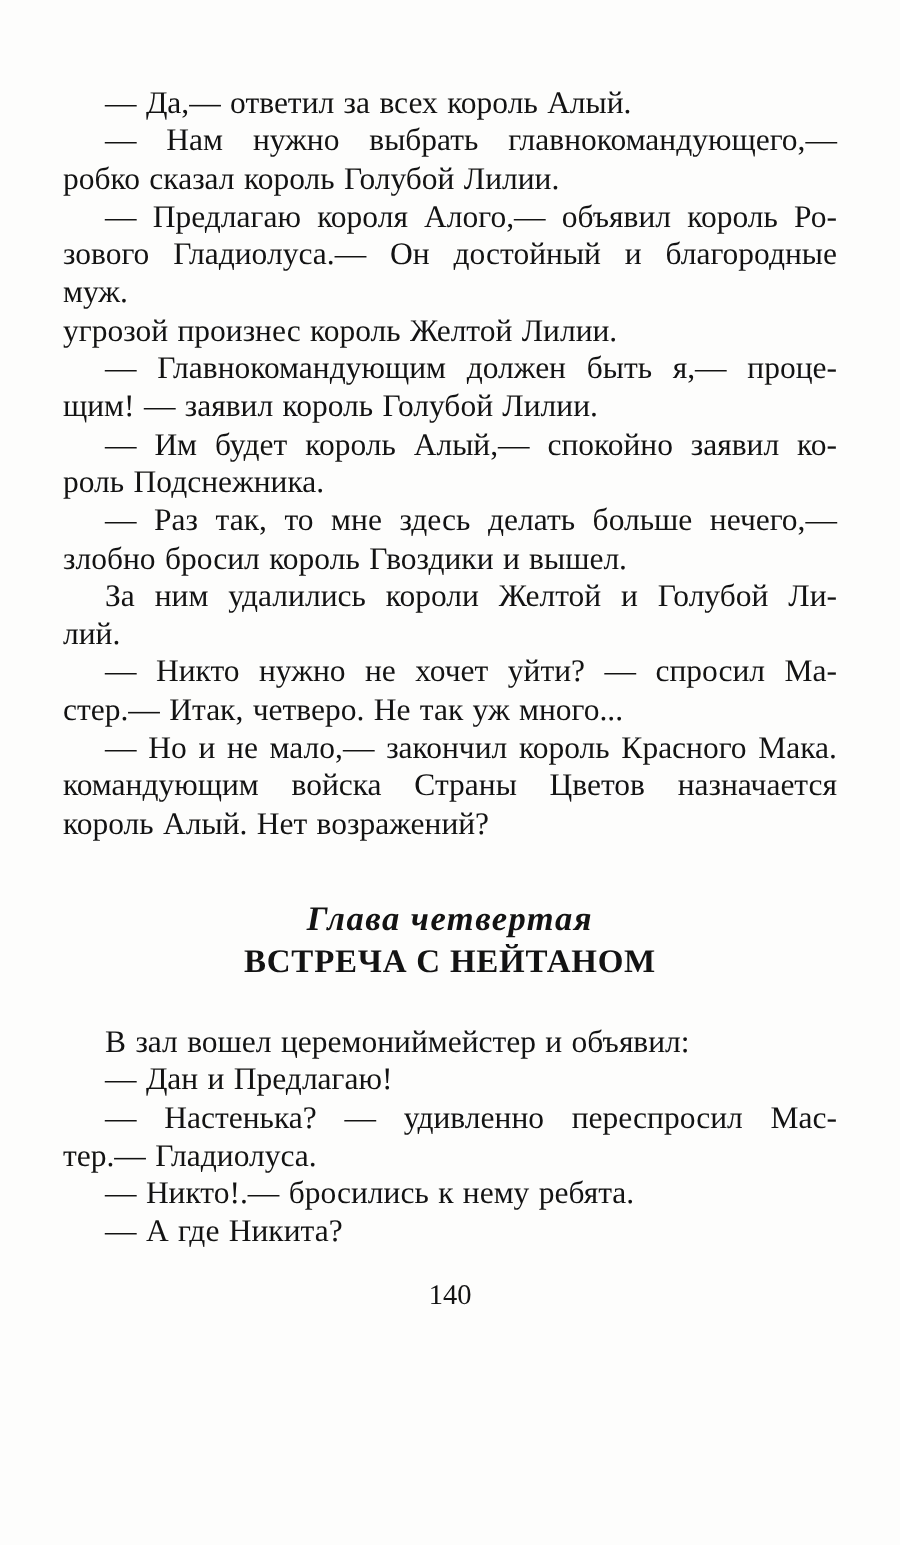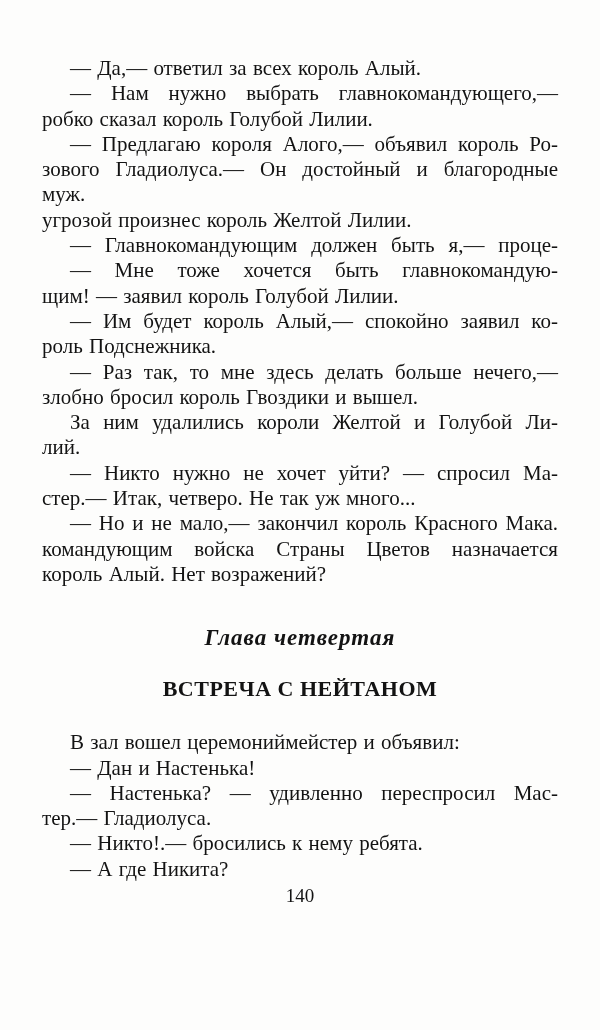--- a/index.html
+++ b/index.html
@@ -44,43 +44,41 @@
     font-weight: bold;
     font-size: 23px;
     line-height: 27px;
     letter-spacing: 1px;
   }
   .chapter-title {
     font-weight: bold;
     font-size: 22px;
     line-height: 29px;
     letter-spacing: 0.5px;
-    margin-top: 23px;
   }
   .page-number {
     text-align: center;
     font-size: 19px;
-    margin-top: 3px;
+    margin-top: 19px;
   }
 </style>
 </head>
 <body>
 
 <div class="page">
 
   <div class="text-block">
       <div class="line indent last">— Да,— ответил за всех король Алый.</div>
       <div class="line indent">— Нам нужно выбрать главнокомандующего,—</div>
       <div class="line last">робко сказал король Голубой Лилии.</div>
       <div class="line indent">— Предлагаю короля Алого,— объявил король Ро-</div>
       <div class="line">зового Гладиолуса.— Он достойный и благородные</div>
       <div class="line last">муж.</div>
       <div class="line last">угрозой произнес король Желтой Лилии.</div>
       <div class="line indent">— Главнокомандующим должен быть я,— проце-</div>
-      <div class="line indent">— Мне тоже хочется быть главнокомандую-</div>
       <div class="line last">щим! — заявил король Голубой Лилии.</div>
       <div class="line indent">— Им будет король Алый,— спокойно заявил ко-</div>
       <div class="line last">роль Подснежника.</div>
       <div class="line indent">— Раз так, то мне здесь делать больше нечего,—</div>
       <div class="line last">злобно бросил король Гвоздики и вышел.</div>
       <div class="line indent">За ним удалились короли Желтой и Голубой Ли-</div>
       <div class="line last">лий.</div>
       <div class="line indent">— Никто нужно не хочет уйти? — спросил Ма-</div>
       <div class="line last">стер.— Итак, четверо. Не так уж много...</div>
       <div class="line indent">— Но и не мало,— закончил король Красного Мака.</div>
@@ -88,21 +86,21 @@
       <div class="line last">король Алый. Нет возражений?</div>
     </div>
 
   <div class="chapter">
     <div class="chapter-subtitle">Глава четвертая</div>
     <div class="chapter-title">ВСТРЕЧА С НЕЙТАНОМ</div>
   </div>
 
   <div class="text-block">
       <div class="line indent last">В зал вошел церемониймейстер и объявил:</div>
-      <div class="line indent last">— Дан и Настенька!</div>
+      <div class="line indent last">— Дан и Предлагаю!</div>
       <div class="line indent">— Настенька? — удивленно переспросил Мас-</div>
       <div class="line last">тер.— Гладиолуса.</div>
       <div class="line indent last">— Никто!.— бросились к нему ребята.</div>
       <div class="line indent last">— А где Никита?</div>
     </div>
 
   <div class="page-number">140</div>
 
 </div>
 

